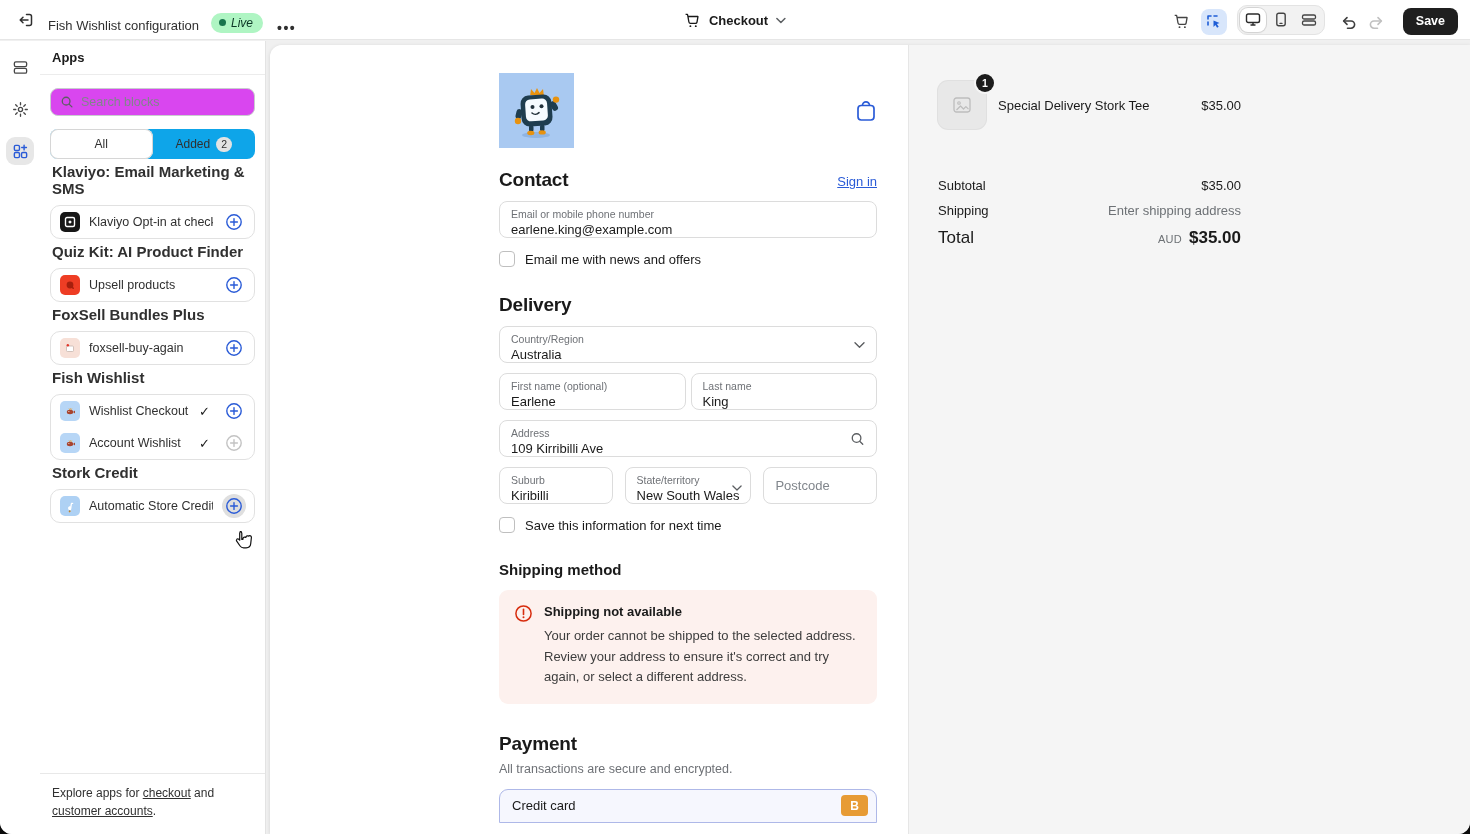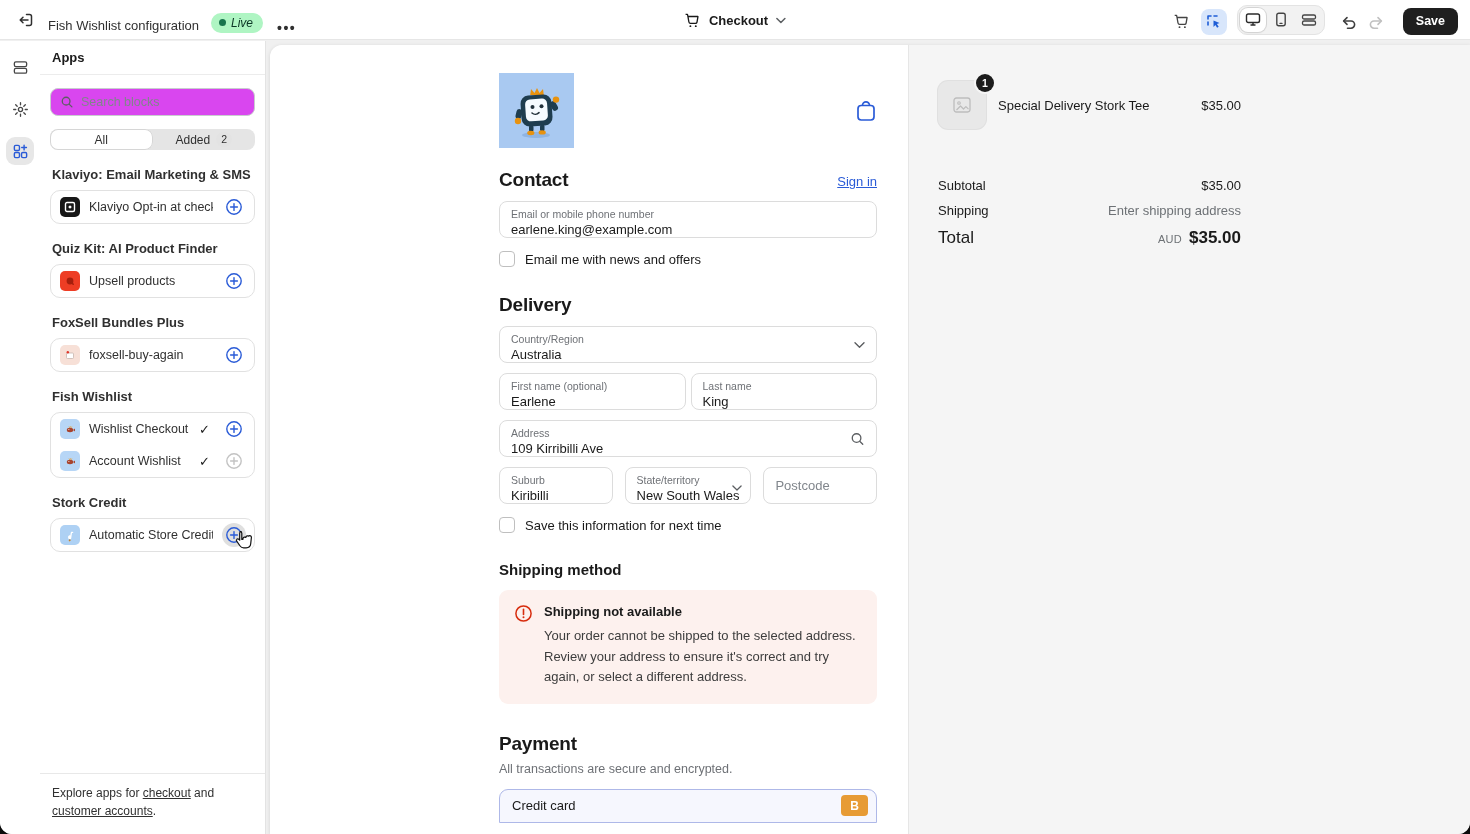--- a/index.html
+++ b/index.html
@@ -64,25 +64,25 @@
     background:#fff; border-right:1px solid #e3e3e3; z-index:10;
   }
   .sb-head { height:34px; display:flex; align-items:center; padding:0 12px; font-size:13px; font-weight:700; color:#1a1a1a; border-bottom:1px solid #ececec; }
   .sb-body { padding:13px 10px 0; }
   .search-box {
     display:flex; align-items:center; gap:7px; border:1px solid #c9cccf; border-radius:8px;
     height:28px; padding:0 9px; background:#d946ef;
   }
   .search-box input { border:none; outline:none; width:100%; font-size:12.5px; color:#303030; background:transparent; font-family:"Liberation Sans", sans-serif; }
   .search-box input::placeholder { color:#80858b; }
-  .tabs { margin-top:13px; background:#e5e5e5; border-radius:8px; height:21px; display:flex; }
+  .tabs { margin-top:13px; background:#0ea5e9; border-radius:8px; height:30px; display:flex; }
   .tab { flex:1; display:flex; align-items:center; justify-content:center; gap:6px; font-size:12px; color:#303030; border-radius:8px; cursor:pointer; }
   .tab.active { background:#fff; box-shadow:inset 0 0 0 1px #d6d6d6; font-weight:500; }
   .count-badge { background:#e3e3e3; border-radius:8px; font-size:10.5px; line-height:15px; padding:0 5px; color:#303030; }
-  .sb-section-title { font-size:13px; font-weight:700; color:#303030; margin:17px 2px 8px; }
+  .sb-section-title { font-size:15px; font-weight:700; color:#303030; margin:4px 2px 8px; }
   .app-card { border:1px solid #e1e1e1; border-radius:10px; background:#fff; }
   .app-row { display:flex; align-items:center; gap:9px; height:32px; padding:0 8px 0 9px; }
   .app-icon { width:20px; height:20px; border-radius:5px; flex:none; display:grid; place-items:center; overflow:hidden; }
   .app-label { font-size:12.5px; color:#303030; flex:1; white-space:nowrap; overflow:hidden; }
   .check { font-size:13px; color:#1a1a1a; margin-right:3px; font-family:"DejaVu Sans", sans-serif; }
   .plus-btn { width:24px; height:24px; display:grid; place-items:center; border:none; background:transparent; border-radius:50%; cursor:pointer; }
   .plus-btn.hovered { background:#dfdfdf; }
   .sb-footer {
     position:absolute; left:0; right:0; bottom:0; background:#fff;
     border-top:1px solid #e8e8e8; padding:11px 12px 14px; font-size:12px; line-height:1.45; color:#303030;

